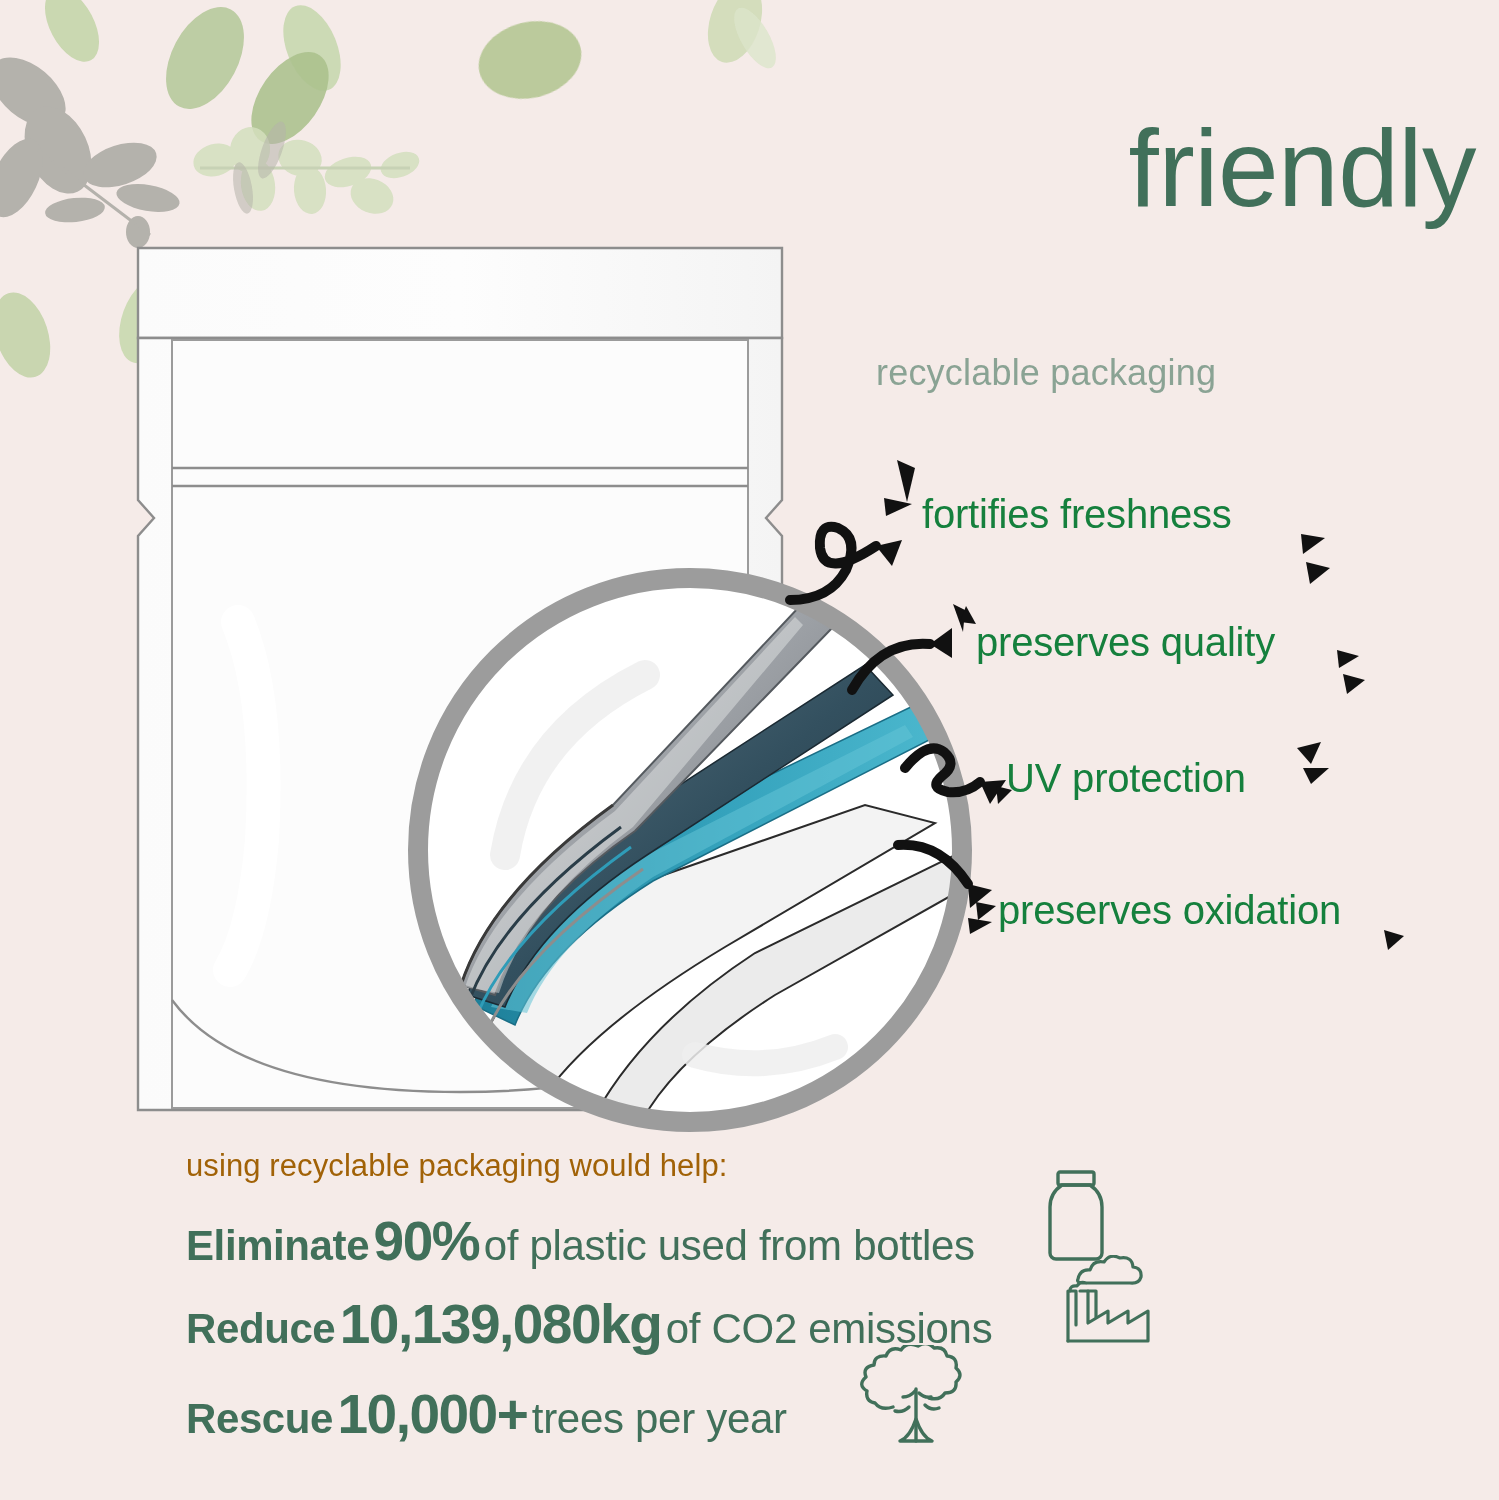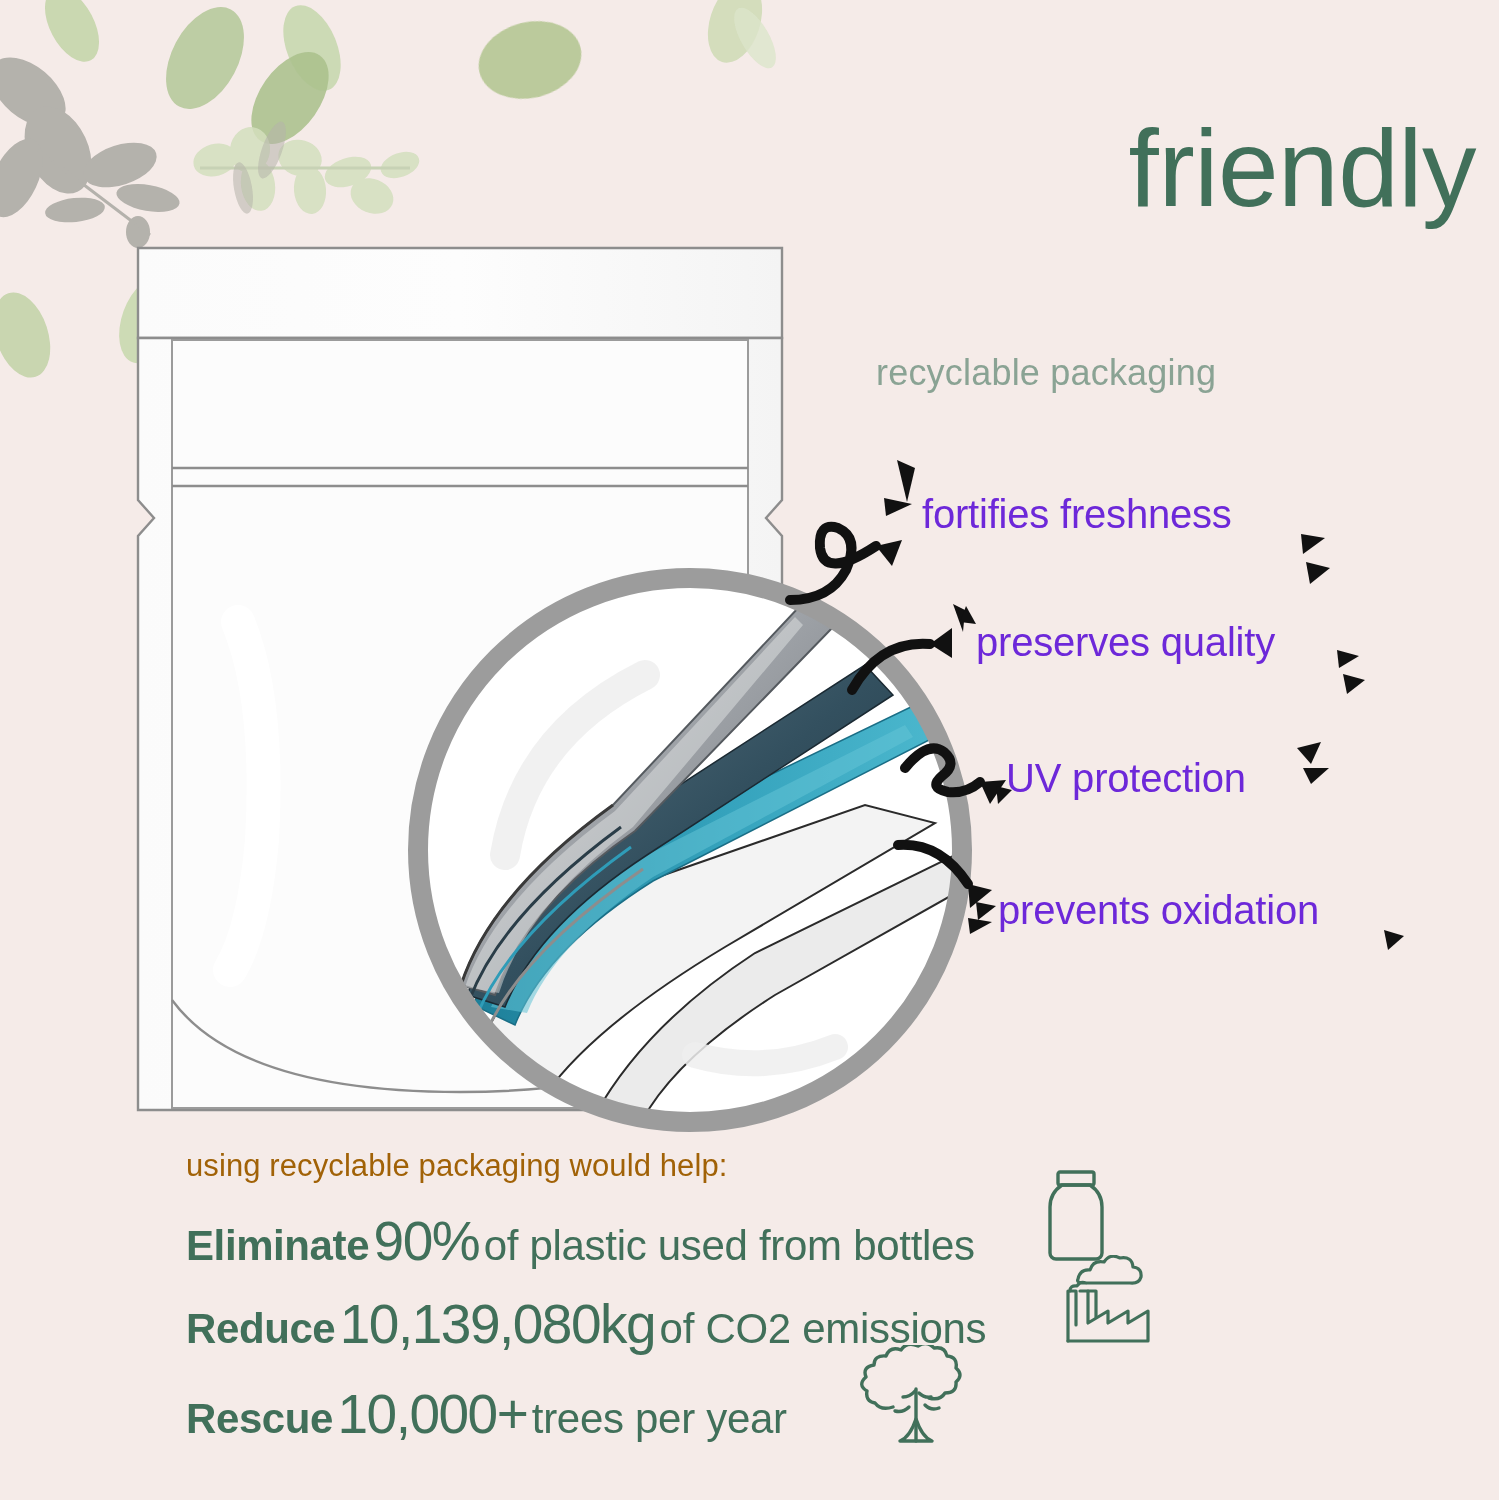--- a/index.html
+++ b/index.html
@@ -28,41 +28,41 @@
   }
   .headline .l1{ font-size:97px; font-weight:700; display:block; }
   .headline .l2{ font-size:109px; font-weight:400; display:block; margin-top:-4px;text-align:right; }
   .sub{
     position:absolute; left:876px; top:352px;
     font-size:36px; font-weight:400; color:#8aa394; letter-spacing:0.2px;text-align:center;
   }
 
   
   .feature{
-    position:absolute; color:#6d28d9; font-size:40px; font-weight:400;
+    position:absolute; color:#15803d; font-size:40px; font-weight:400;
     white-space:nowrap; letter-spacing:-0.2px;
   }
   #feat0{ left:922px; top:492px; }
   #feat1{ left:976px; top:620px; }
   #feat2{ left:1006px; top:756px; }
   #feat3{ left:998px; top:888px; }
 
   #arrows{ position:absolute; left:0; top:0; width:1499px; height:1500px; pointer-events:none; }
 
   
   .intro{
     position:absolute; left:186px; top:1148px;
     font-size:31px; color:#a16207; font-weight:400; letter-spacing:0.1px;
   }
   .stat{ position:absolute; white-space:nowrap; color:#41705a; }
   #stat0{ left:186px; top:1209px; }
   #stat1{ left:186px; top:1292px; }
   #stat2{ left:186px; top:1382px; }
   .stat .lab{ font-size:42px; font-weight:700; letter-spacing:-0.4px; }
-  .stat .num{ font-size:55px; font-weight:400; letter-spacing:-1.5px; }
+  .stat .num{ font-size:55px; font-weight:700; letter-spacing:-1.5px; }
   .stat .tail{ font-size:42px; font-weight:400; letter-spacing:-0.3px; }
 
   .sicon{ position:absolute; }
   #icon-bottle{ left:1040px; top:1168px; }
   #icon-factory{ left:1062px; top:1255px; }
   #icon-tree{ left:855px; top:1345px; }
 </style>
 </head>
 <body>
 
@@ -220,21 +220,21 @@
   </svg>
 
   <div class="headline">
     <span class="l2">friendly</span>
   </div>
   <div class="sub">recyclable packaging</div>
 
   <div class="feature" id="feat0">fortifies freshness</div>
   <div class="feature" id="feat1">preserves quality</div>
   <div class="feature" id="feat2">UV protection</div>
-  <div class="feature" id="feat3">prevents oxidation</div>
+  <div class="feature" id="feat3">preserves oxidation</div>
 
   <div class="intro">using recyclable packaging would help:</div>
 
   <div class="stat" id="stat0">
     <span class="lab">Eliminate</span>
     <span class="num">90%</span>
     <span class="tail">of plastic used from bottles</span>
   </div>
   <div class="stat" id="stat1">
     <span class="lab">Reduce</span>

